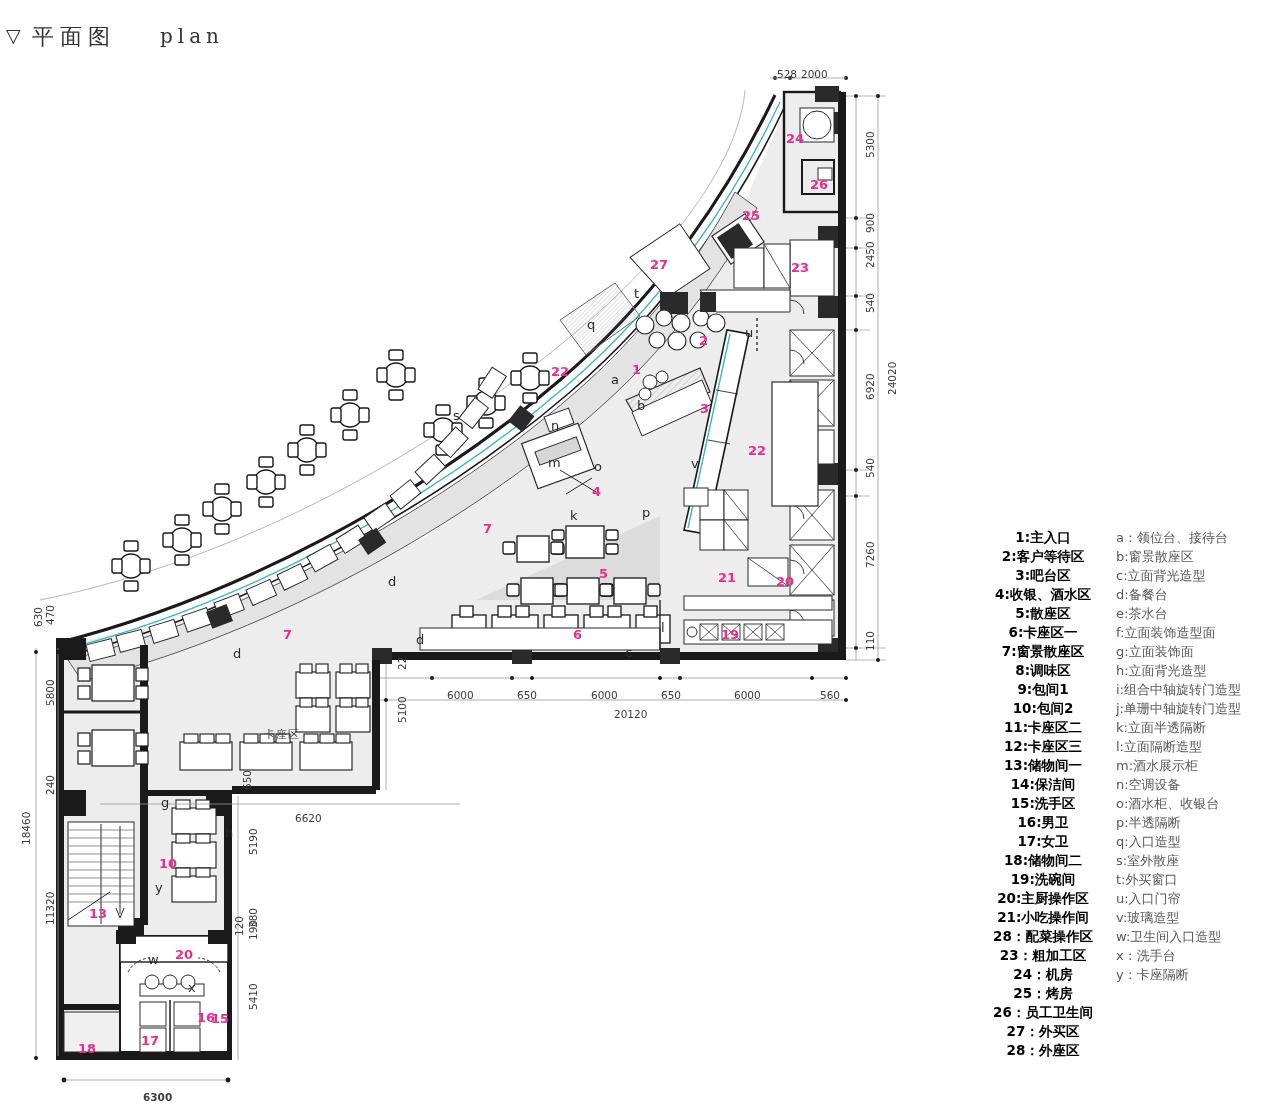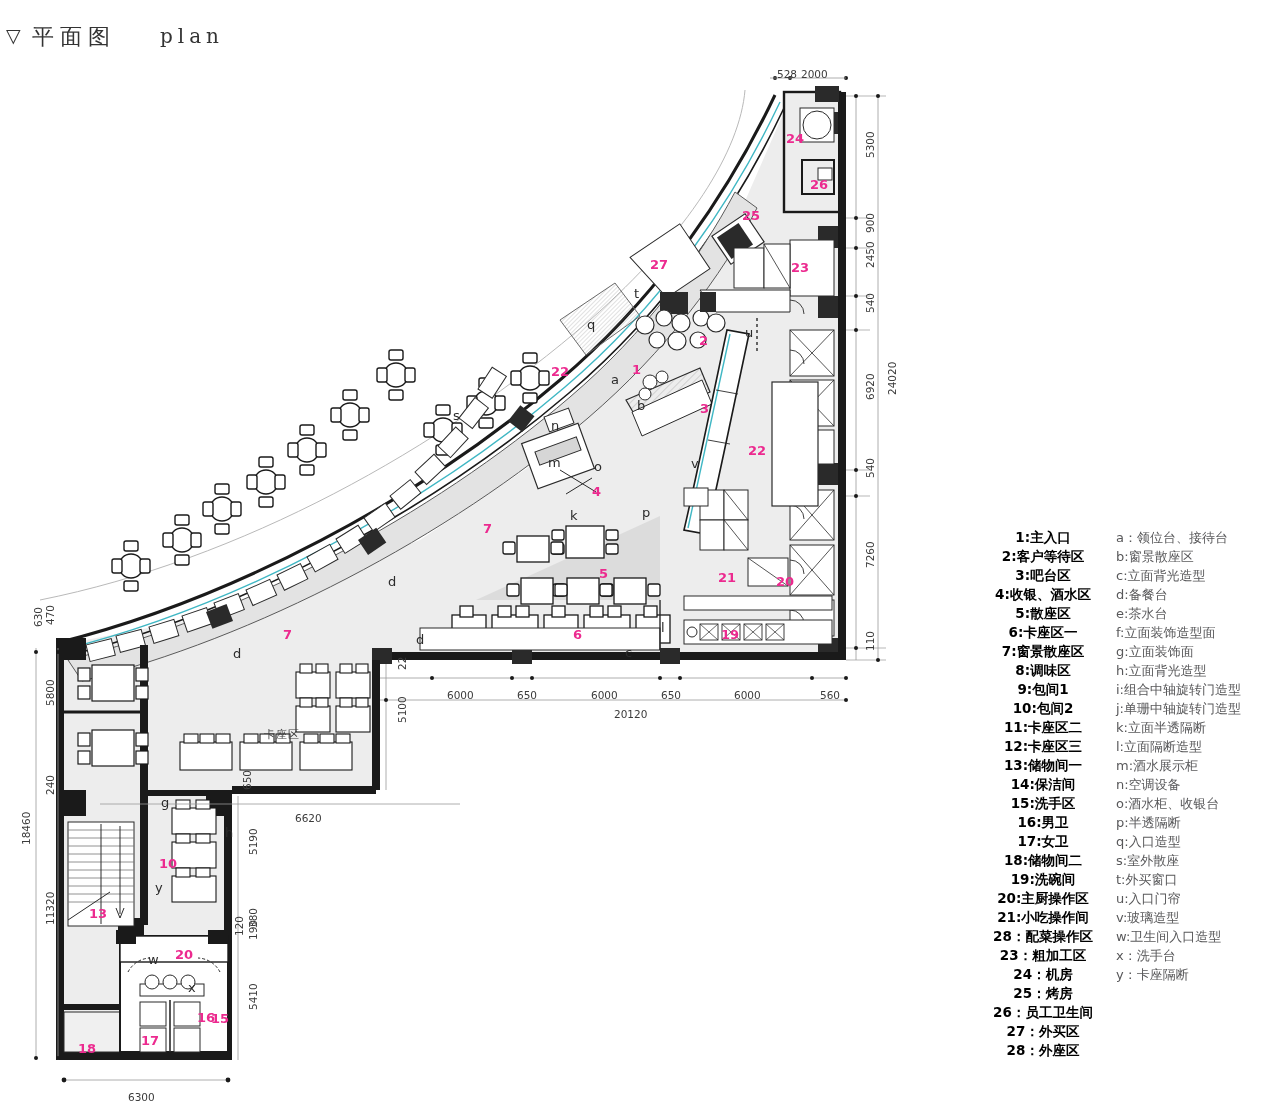--- a/index.html
+++ b/index.html
@@ -682,21 +682,21 @@
     <span class="dim dim-v" style="left: 32px; top: 627px;">630</span>
     <span class="dim dim-v" style="left: 44px; top: 706px;">5800</span>
     <span class="dim dim-v" style="left: 44px; top: 795px;">240</span>
     <span class="dim dim-v" style="left: 44px; top: 925px;">11320</span>
     <span class="dim dim-v" style="left: 20px; top: 845px;">18460</span>
     <span class="dim dim-v" style="left: 247px; top: 855px;">5190</span>
     <span class="dim dim-v" style="left: 233px; top: 936px;">120</span>
     <span class="dim dim-v" style="left: 247px; top: 940px;">190</span>
     <span class="dim dim-v" style="left: 247px; top: 928px;">380</span>
     <span class="dim dim-v" style="left: 247px; top: 1010px;">5410</span>
-    <span class="dim" style="left: 128px; top: 1091px;">6300</span>
+    <span class="dim" style="left: 143px; top: 1091px; font-weight: bold;">6300</span>
   </div>
 
 <div id="legend">
   <div class="legend-col" id="legend-num-col">
       <div class="legend-row legend-num">1:主入口</div>
       <div class="legend-row legend-num">2:客户等待区</div>
       <div class="legend-row legend-num">3:吧台区</div>
       <div class="legend-row legend-num">4:收银、酒水区</div>
       <div class="legend-row legend-num">5:散座区</div>
       <div class="legend-row legend-num">6:卡座区一</div>

